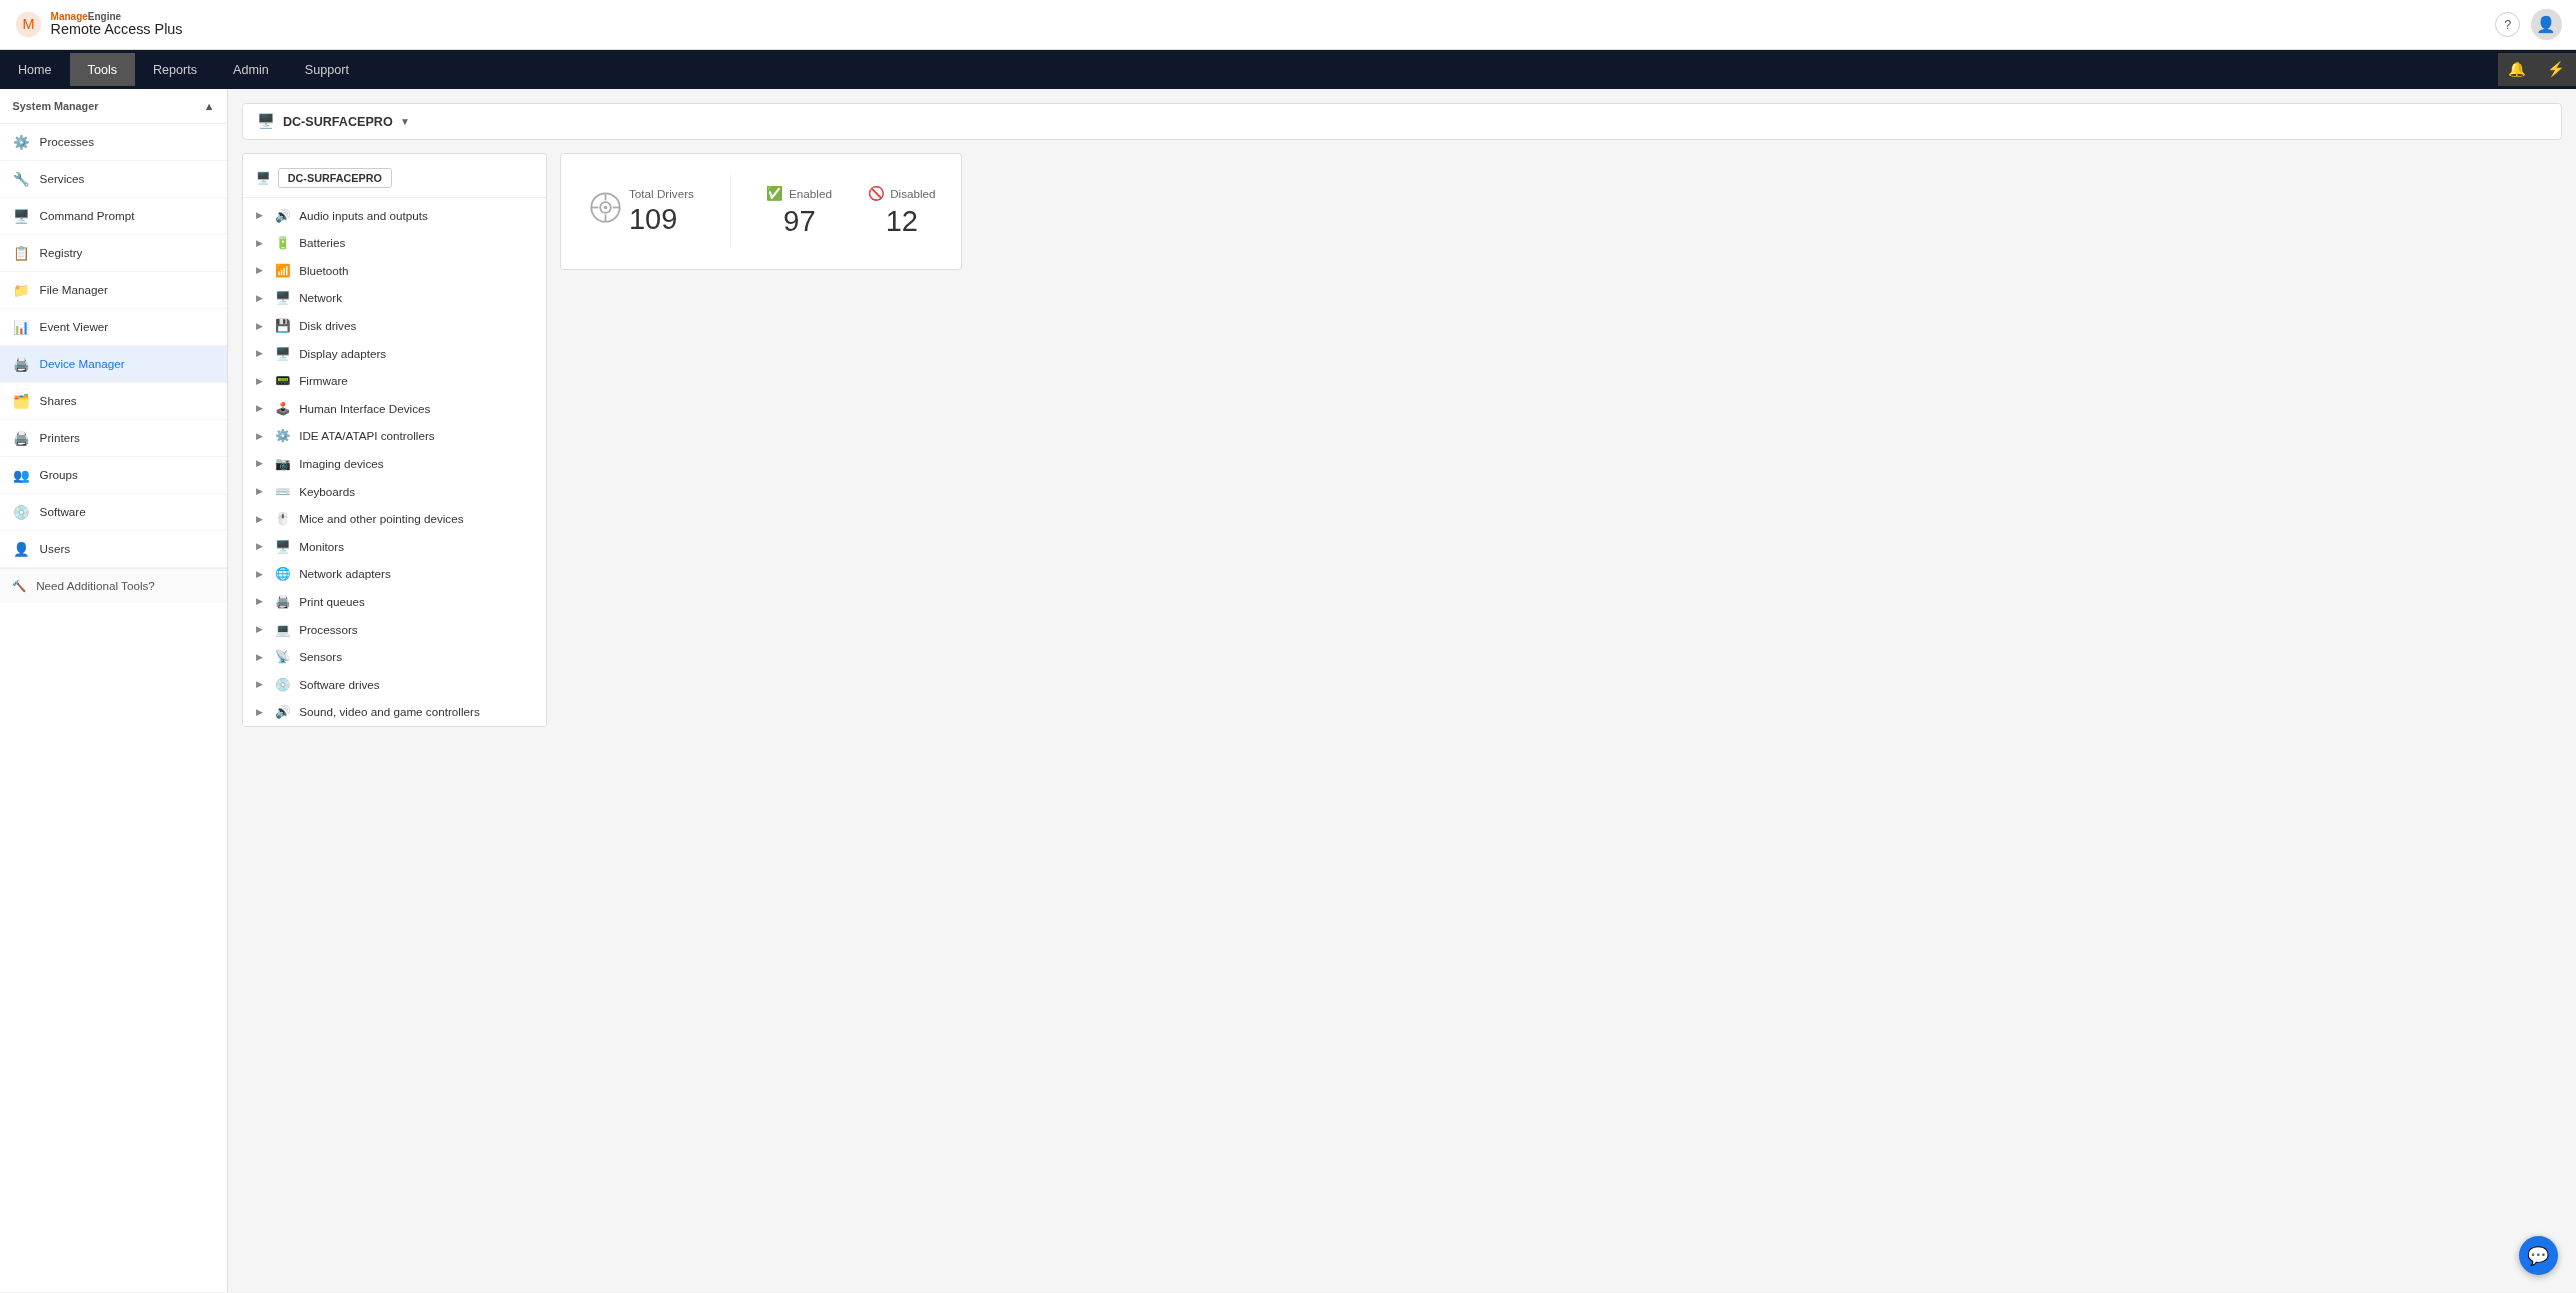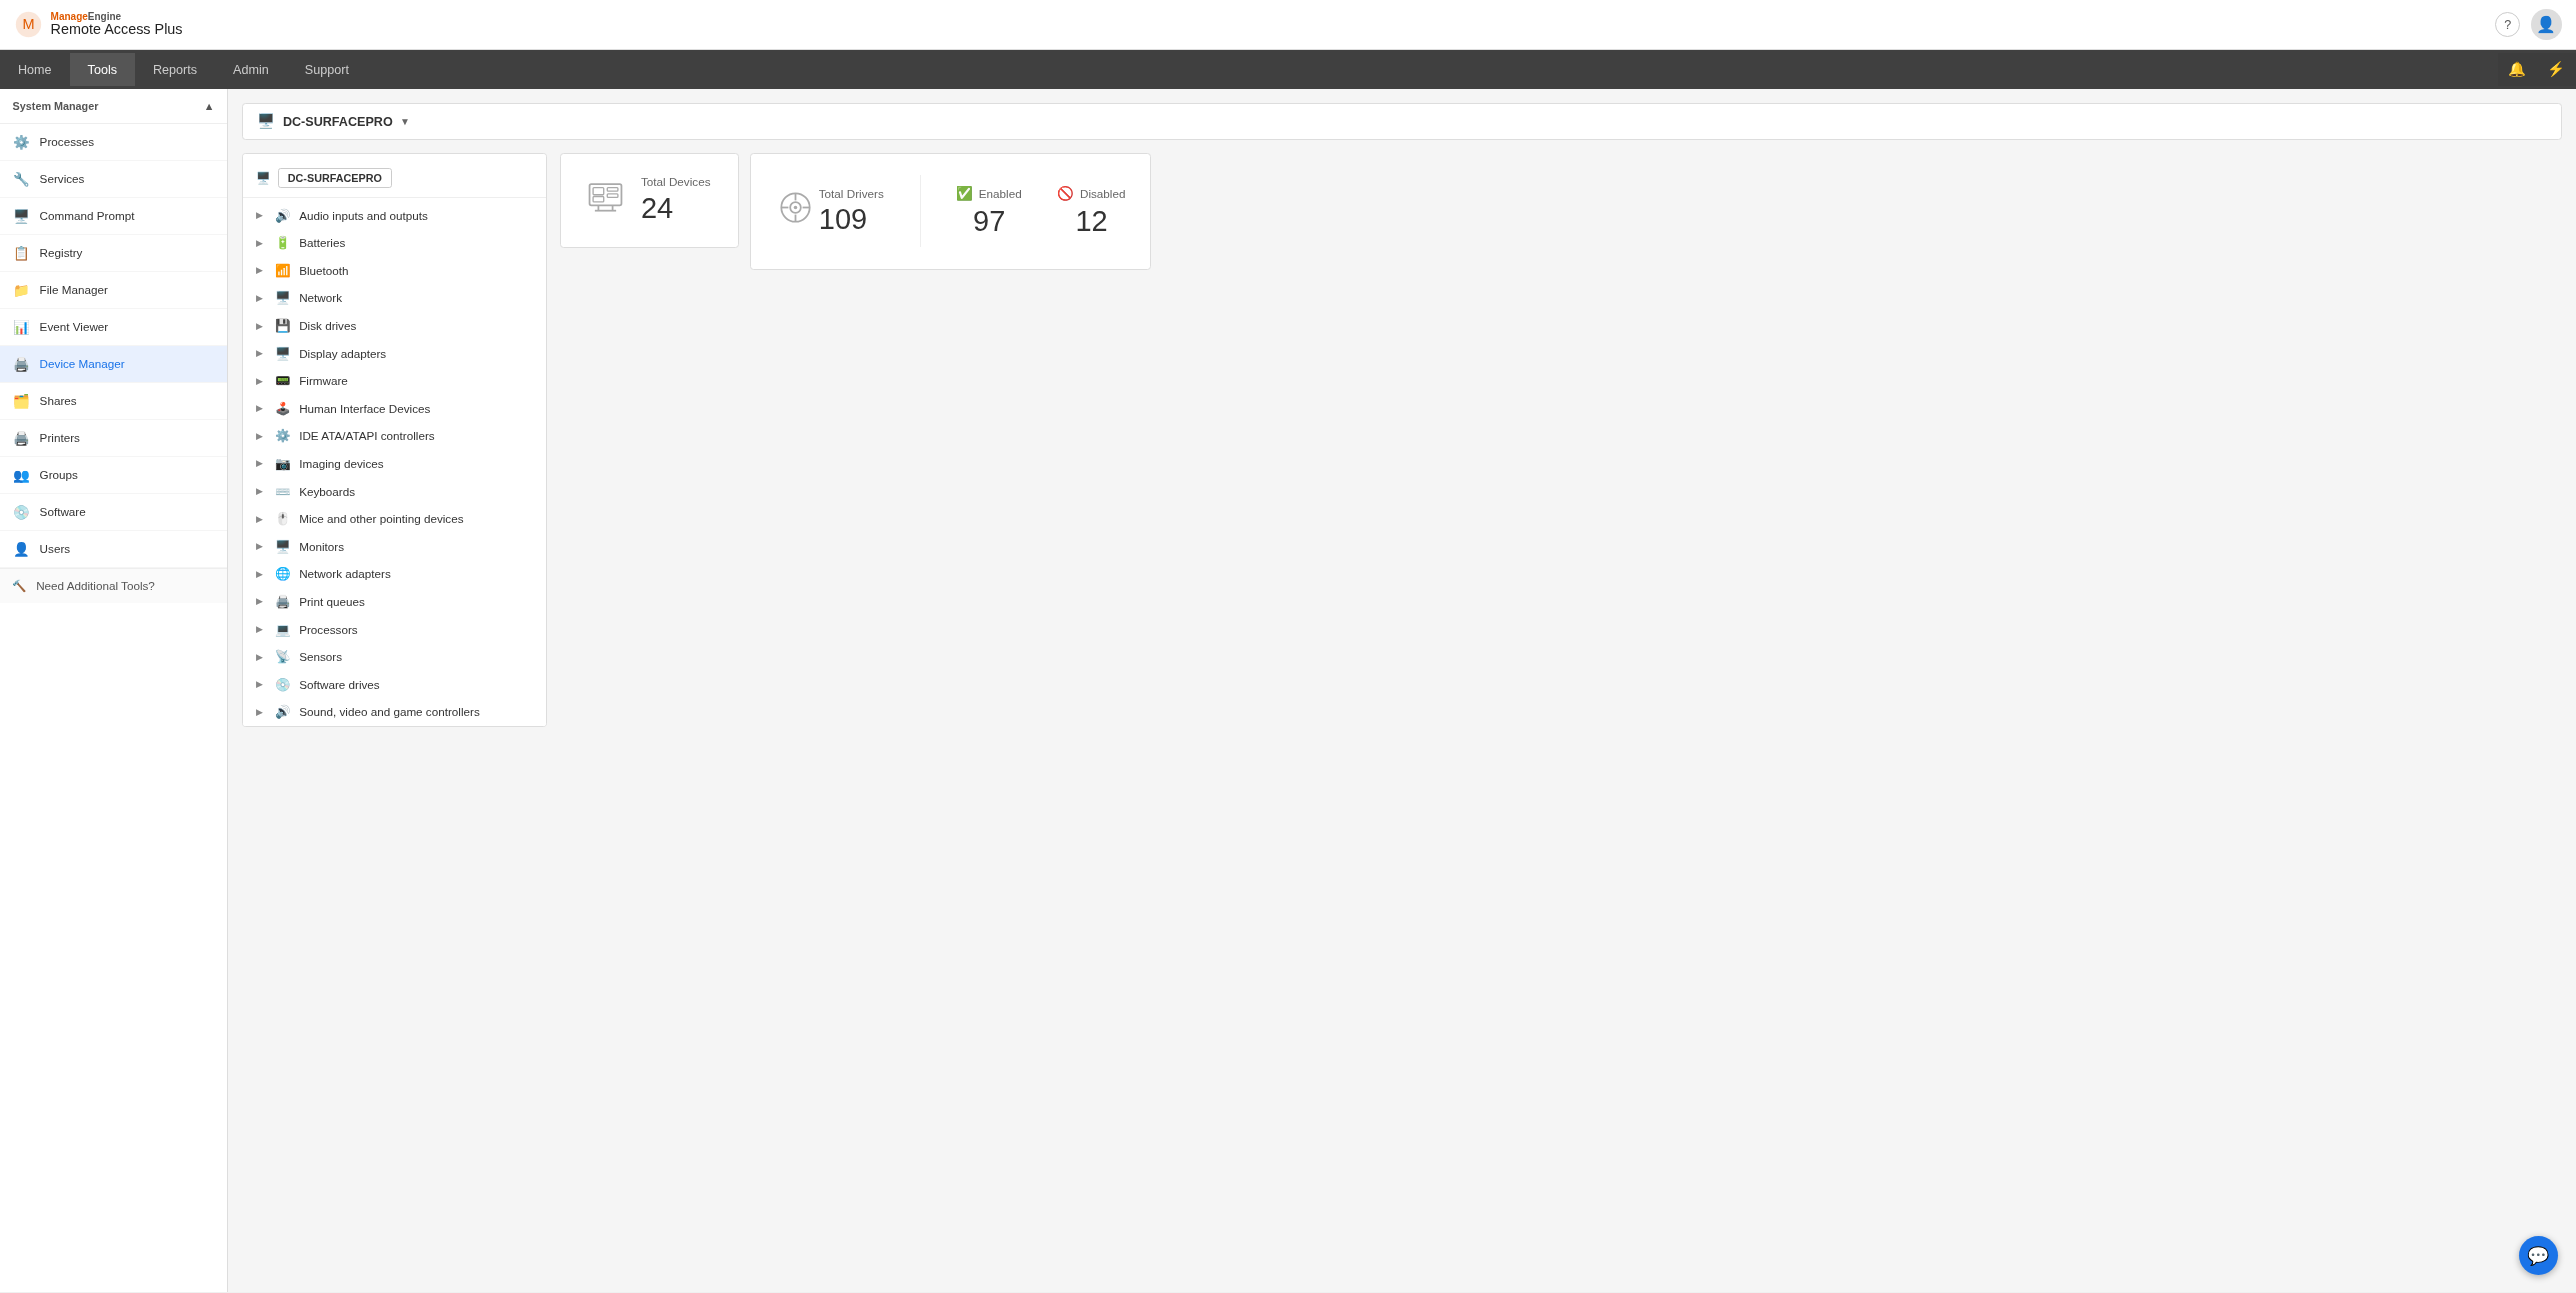--- a/index.html
+++ b/index.html
@@ -56,21 +56,21 @@
       display: flex;
       align-items: center;
       justify-content: center;
       font-size: 16px;
       color: #888;
       cursor: pointer;
     }
 
     
     .nav-bar {
-      background: #404040;
+      background: #0f172a;
       display: flex;
       align-items: center;
       height: 39px;
       padding: 3px 0;
     }
     .nav-item {
       padding: 0 18px;
       height: 100%;
       display: flex;
       align-items: center;
@@ -532,38 +532,20 @@
         <div class="tree-item">
           <span class="tree-arrow">▶</span>
           <span class="tree-icon">💾</span>
           <span class="tree-label">Storage controllers</span>
         </div>
 
       </div>
 
       <div class="stats-panel">
 
-        <div class="stat-card">
-          <div class="stat-card-icon">
-            <svg width="39" height="39" viewBox="0 0 44 44" fill="none">
-              <rect x="4" y="8" width="36" height="24" rx="2" stroke="#aaa" stroke-width="2" fill="none"></rect>
-              <line x1="14" y1="32" x2="14" y2="38" stroke="#aaa" stroke-width="2"></line>
-              <line x1="30" y1="32" x2="30" y2="38" stroke="#aaa" stroke-width="2"></line>
-              <line x1="10" y1="38" x2="34" y2="38" stroke="#aaa" stroke-width="2"></line>
-              <rect x="8" y="12" width="12" height="8" rx="1" stroke="#aaa" stroke-width="1.5" fill="none"></rect>
-              <rect x="8" y="22" width="12" height="6" rx="1" stroke="#aaa" stroke-width="1.5" fill="none"></rect>
-              <rect x="24" y="12" width="12" height="4" rx="1" stroke="#aaa" stroke-width="1.5" fill="none"></rect>
-              <rect x="24" y="19" width="12" height="4" rx="1" stroke="#aaa" stroke-width="1.5" fill="none"></rect>
-            </svg>
-          </div>
-          <div class="stat-card-info">
-            <div class="stat-card-label">Total Devices</div>
-            <div class="stat-card-value">24</div>
-          </div>
-        </div>
 
         <div class="driver-stats">
           <div style="display:flex;align-items:center;gap:4px;">
             <div class="stat-card-icon">
               <svg width="39" height="39" viewBox="0 0 44 44" fill="none">
                 <circle cx="22" cy="22" r="16" stroke="#aaa" stroke-width="2" fill="none"></circle>
                 <circle cx="22" cy="22" r="6" stroke="#aaa" stroke-width="2" fill="none"></circle>
                 <circle cx="22" cy="22" r="2" fill="#aaa"></circle>
                 <line x1="22" y1="6" x2="22" y2="14" stroke="#aaa" stroke-width="2"></line>
                 <line x1="22" y1="30" x2="22" y2="38" stroke="#aaa" stroke-width="2"></line>

